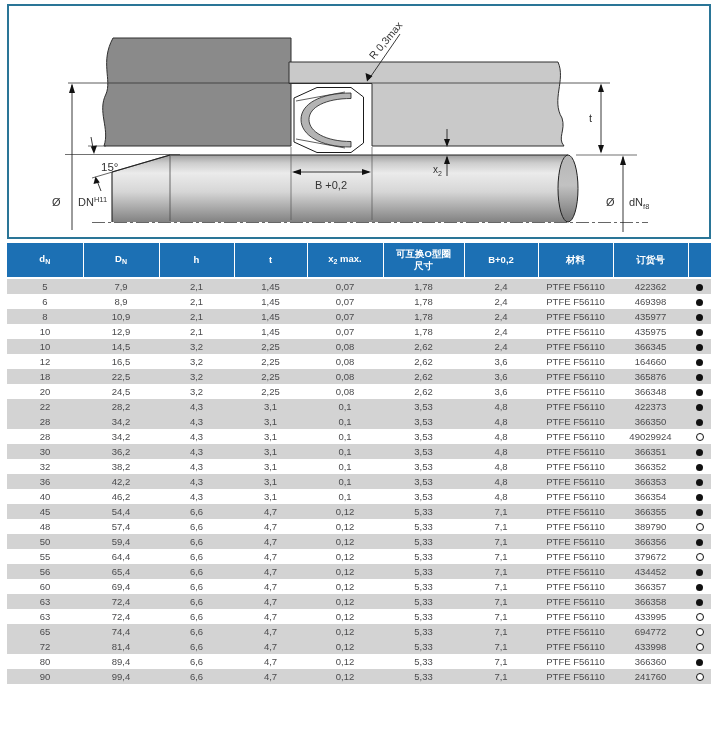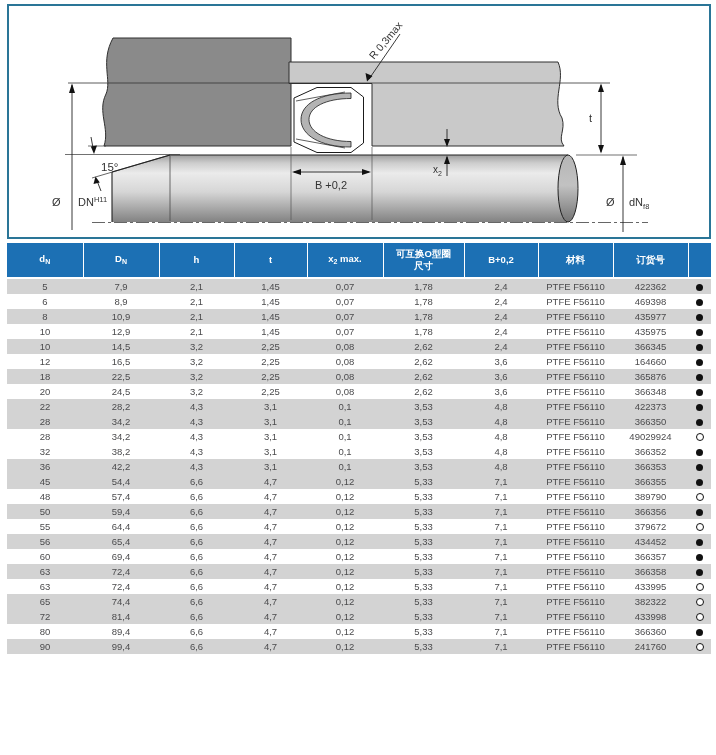--- a/index.html
+++ b/index.html
@@ -291,20 +291,32 @@
       <td>34,2</td>
       <td>4,3</td>
       <td>3,1</td>
       <td>0,1</td>
       <td>3,53</td>
       <td>4,8</td>
       <td>PTFE F56110</td>
       <td>49029924</td>
       <td><span class="dot open"></span></td>
     </tr>
+          <tr class="odd">
+      <td>30</td>
+      <td>36,2</td>
+      <td>4,3</td>
+      <td>3,1</td>
+      <td>0,1</td>
+      <td>3,53</td>
+      <td>4,8</td>
+      <td>PTFE F56110</td>
+      <td>366351</td>
+      <td><span class="dot filled"></span></td>
+    </tr>
           <tr class="even">
       <td>32</td>
       <td>38,2</td>
       <td>4,3</td>
       <td>3,1</td>
       <td>0,1</td>
       <td>3,53</td>
       <td>4,8</td>
       <td>PTFE F56110</td>
       <td>366352</td>
@@ -315,20 +327,32 @@
       <td>42,2</td>
       <td>4,3</td>
       <td>3,1</td>
       <td>0,1</td>
       <td>3,53</td>
       <td>4,8</td>
       <td>PTFE F56110</td>
       <td>366353</td>
       <td><span class="dot filled"></span></td>
     </tr>
+          <tr class="even">
+      <td>40</td>
+      <td>46,2</td>
+      <td>4,3</td>
+      <td>3,1</td>
+      <td>0,1</td>
+      <td>3,53</td>
+      <td>4,8</td>
+      <td>PTFE F56110</td>
+      <td>366354</td>
+      <td><span class="dot filled"></span></td>
+    </tr>
           <tr class="odd">
       <td>45</td>
       <td>54,4</td>
       <td>6,6</td>
       <td>4,7</td>
       <td>0,12</td>
       <td>5,33</td>
       <td>7,1</td>
       <td>PTFE F56110</td>
       <td>366355</td>
@@ -420,21 +444,21 @@
     </tr>
           <tr class="odd">
       <td>65</td>
       <td>74,4</td>
       <td>6,6</td>
       <td>4,7</td>
       <td>0,12</td>
       <td>5,33</td>
       <td>7,1</td>
       <td>PTFE F56110</td>
-      <td>382322</td>
+      <td>694772</td>
       <td><span class="dot open"></span></td>
     </tr>
           <tr class="odd">
       <td>72</td>
       <td>81,4</td>
       <td>6,6</td>
       <td>4,7</td>
       <td>0,12</td>
       <td>5,33</td>
       <td>7,1</td>

